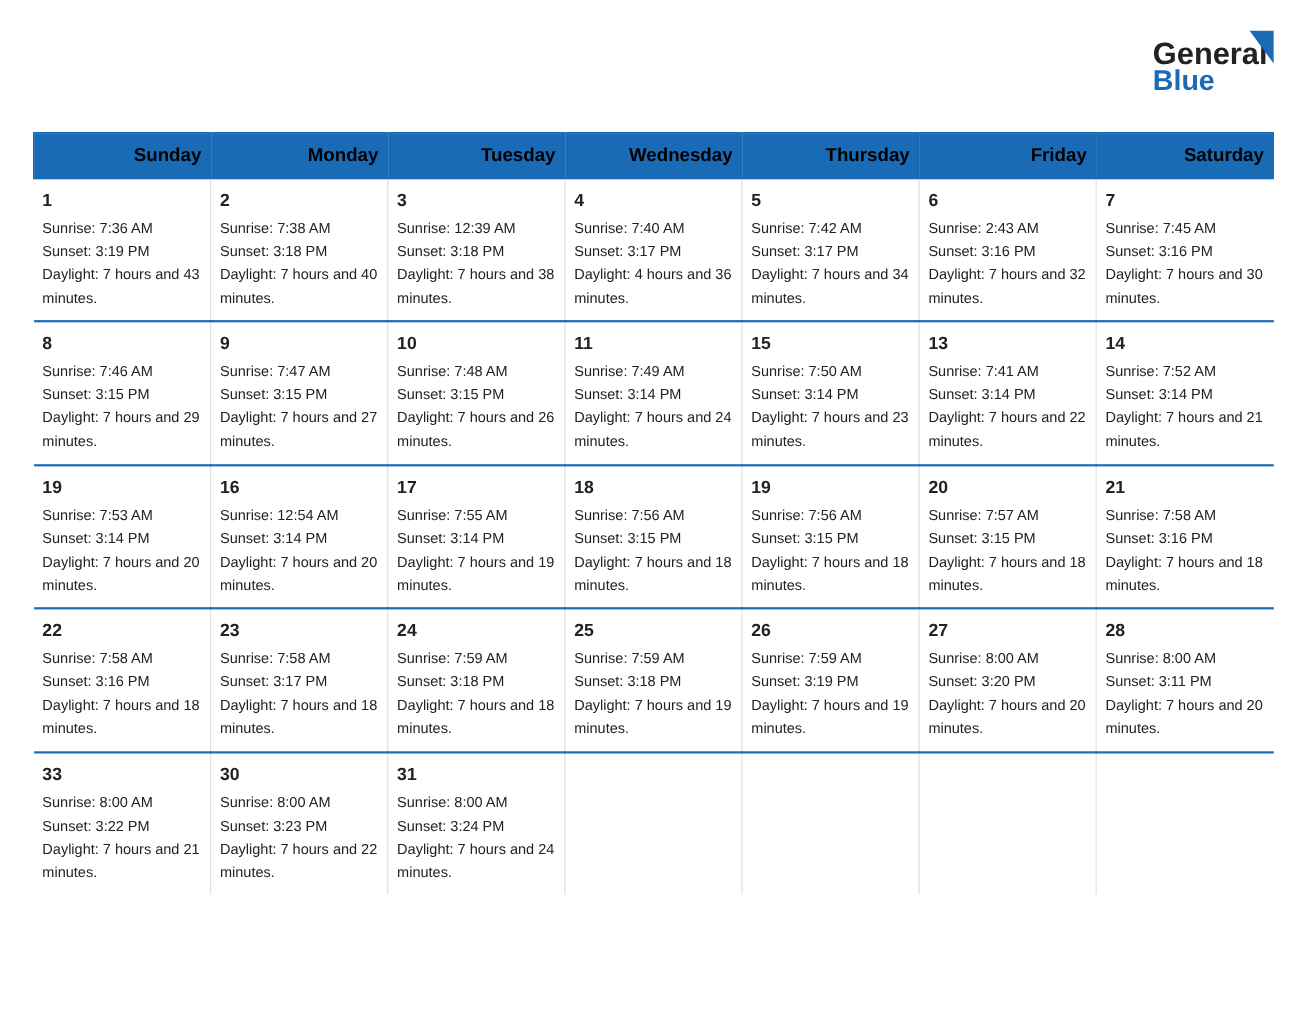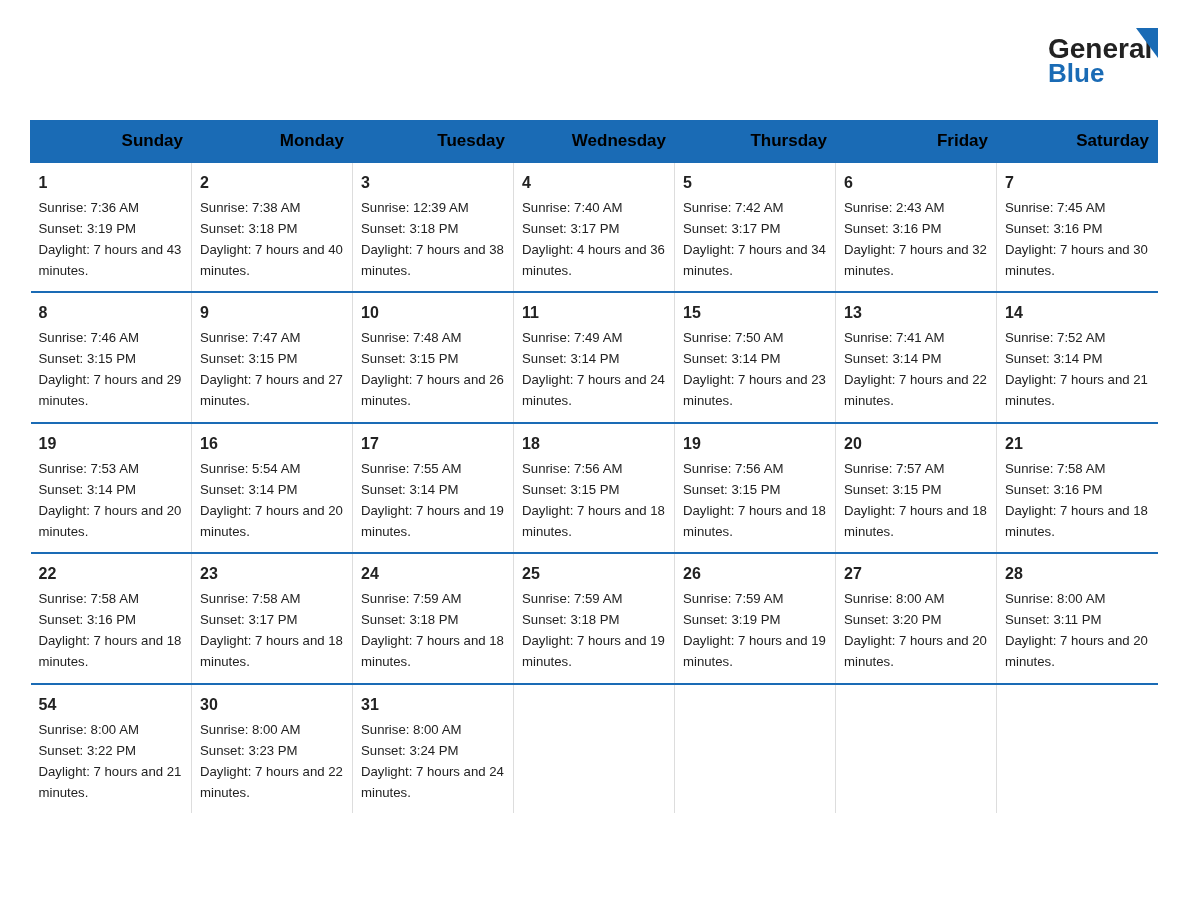--- a/index.html
+++ b/index.html
@@ -132,38 +132,38 @@
         <td><span class="day-num">8</span><span class="day-info">Sunrise: 7:46 AM</span><br><span class="day-info">Sunset: 3:15 PM</span><br><span class="day-info">Daylight: 7 hours and 29 minutes.</span></td>
         <td><span class="day-num">9</span><span class="day-info">Sunrise: 7:47 AM</span><br><span class="day-info">Sunset: 3:15 PM</span><br><span class="day-info">Daylight: 7 hours and 27 minutes.</span></td>
         <td><span class="day-num">10</span><span class="day-info">Sunrise: 7:48 AM</span><br><span class="day-info">Sunset: 3:15 PM</span><br><span class="day-info">Daylight: 7 hours and 26 minutes.</span></td>
         <td><span class="day-num">11</span><span class="day-info">Sunrise: 7:49 AM</span><br><span class="day-info">Sunset: 3:14 PM</span><br><span class="day-info">Daylight: 7 hours and 24 minutes.</span></td>
         <td><span class="day-num">15</span><span class="day-info">Sunrise: 7:50 AM</span><br><span class="day-info">Sunset: 3:14 PM</span><br><span class="day-info">Daylight: 7 hours and 23 minutes.</span></td>
         <td><span class="day-num">13</span><span class="day-info">Sunrise: 7:41 AM</span><br><span class="day-info">Sunset: 3:14 PM</span><br><span class="day-info">Daylight: 7 hours and 22 minutes.</span></td>
         <td><span class="day-num">14</span><span class="day-info">Sunrise: 7:52 AM</span><br><span class="day-info">Sunset: 3:14 PM</span><br><span class="day-info">Daylight: 7 hours and 21 minutes.</span></td>
       </tr>
       <tr>
         <td><span class="day-num">19</span><span class="day-info">Sunrise: 7:53 AM</span><br><span class="day-info">Sunset: 3:14 PM</span><br><span class="day-info">Daylight: 7 hours and 20 minutes.</span></td>
-        <td><span class="day-num">16</span><span class="day-info">Sunrise: 5:54 AM</span><br><span class="day-info">Sunset: 3:14 PM</span><br><span class="day-info">Daylight: 7 hours and 20 minutes.</span></td>
+        <td><span class="day-num">16</span><span class="day-info">Sunrise: 12:54 AM</span><br><span class="day-info">Sunset: 3:14 PM</span><br><span class="day-info">Daylight: 7 hours and 20 minutes.</span></td>
         <td><span class="day-num">17</span><span class="day-info">Sunrise: 7:55 AM</span><br><span class="day-info">Sunset: 3:14 PM</span><br><span class="day-info">Daylight: 7 hours and 19 minutes.</span></td>
         <td><span class="day-num">18</span><span class="day-info">Sunrise: 7:56 AM</span><br><span class="day-info">Sunset: 3:15 PM</span><br><span class="day-info">Daylight: 7 hours and 18 minutes.</span></td>
         <td><span class="day-num">19</span><span class="day-info">Sunrise: 7:56 AM</span><br><span class="day-info">Sunset: 3:15 PM</span><br><span class="day-info">Daylight: 7 hours and 18 minutes.</span></td>
         <td><span class="day-num">20</span><span class="day-info">Sunrise: 7:57 AM</span><br><span class="day-info">Sunset: 3:15 PM</span><br><span class="day-info">Daylight: 7 hours and 18 minutes.</span></td>
         <td><span class="day-num">21</span><span class="day-info">Sunrise: 7:58 AM</span><br><span class="day-info">Sunset: 3:16 PM</span><br><span class="day-info">Daylight: 7 hours and 18 minutes.</span></td>
       </tr>
       <tr>
         <td><span class="day-num">22</span><span class="day-info">Sunrise: 7:58 AM</span><br><span class="day-info">Sunset: 3:16 PM</span><br><span class="day-info">Daylight: 7 hours and 18 minutes.</span></td>
         <td><span class="day-num">23</span><span class="day-info">Sunrise: 7:58 AM</span><br><span class="day-info">Sunset: 3:17 PM</span><br><span class="day-info">Daylight: 7 hours and 18 minutes.</span></td>
         <td><span class="day-num">24</span><span class="day-info">Sunrise: 7:59 AM</span><br><span class="day-info">Sunset: 3:18 PM</span><br><span class="day-info">Daylight: 7 hours and 18 minutes.</span></td>
         <td><span class="day-num">25</span><span class="day-info">Sunrise: 7:59 AM</span><br><span class="day-info">Sunset: 3:18 PM</span><br><span class="day-info">Daylight: 7 hours and 19 minutes.</span></td>
         <td><span class="day-num">26</span><span class="day-info">Sunrise: 7:59 AM</span><br><span class="day-info">Sunset: 3:19 PM</span><br><span class="day-info">Daylight: 7 hours and 19 minutes.</span></td>
         <td><span class="day-num">27</span><span class="day-info">Sunrise: 8:00 AM</span><br><span class="day-info">Sunset: 3:20 PM</span><br><span class="day-info">Daylight: 7 hours and 20 minutes.</span></td>
         <td><span class="day-num">28</span><span class="day-info">Sunrise: 8:00 AM</span><br><span class="day-info">Sunset: 3:11 PM</span><br><span class="day-info">Daylight: 7 hours and 20 minutes.</span></td>
       </tr>
       <tr>
-        <td><span class="day-num">54</span><span class="day-info">Sunrise: 8:00 AM</span><br><span class="day-info">Sunset: 3:22 PM</span><br><span class="day-info">Daylight: 7 hours and 21 minutes.</span></td>
+        <td><span class="day-num">33</span><span class="day-info">Sunrise: 8:00 AM</span><br><span class="day-info">Sunset: 3:22 PM</span><br><span class="day-info">Daylight: 7 hours and 21 minutes.</span></td>
         <td><span class="day-num">30</span><span class="day-info">Sunrise: 8:00 AM</span><br><span class="day-info">Sunset: 3:23 PM</span><br><span class="day-info">Daylight: 7 hours and 22 minutes.</span></td>
         <td><span class="day-num">31</span><span class="day-info">Sunrise: 8:00 AM</span><br><span class="day-info">Sunset: 3:24 PM</span><br><span class="day-info">Daylight: 7 hours and 24 minutes.</span></td>
         <td class="empty"></td>
         <td class="empty"></td>
         <td class="empty"></td>
         <td class="empty"></td>
       </tr>
     </tbody>
 </table>
 

